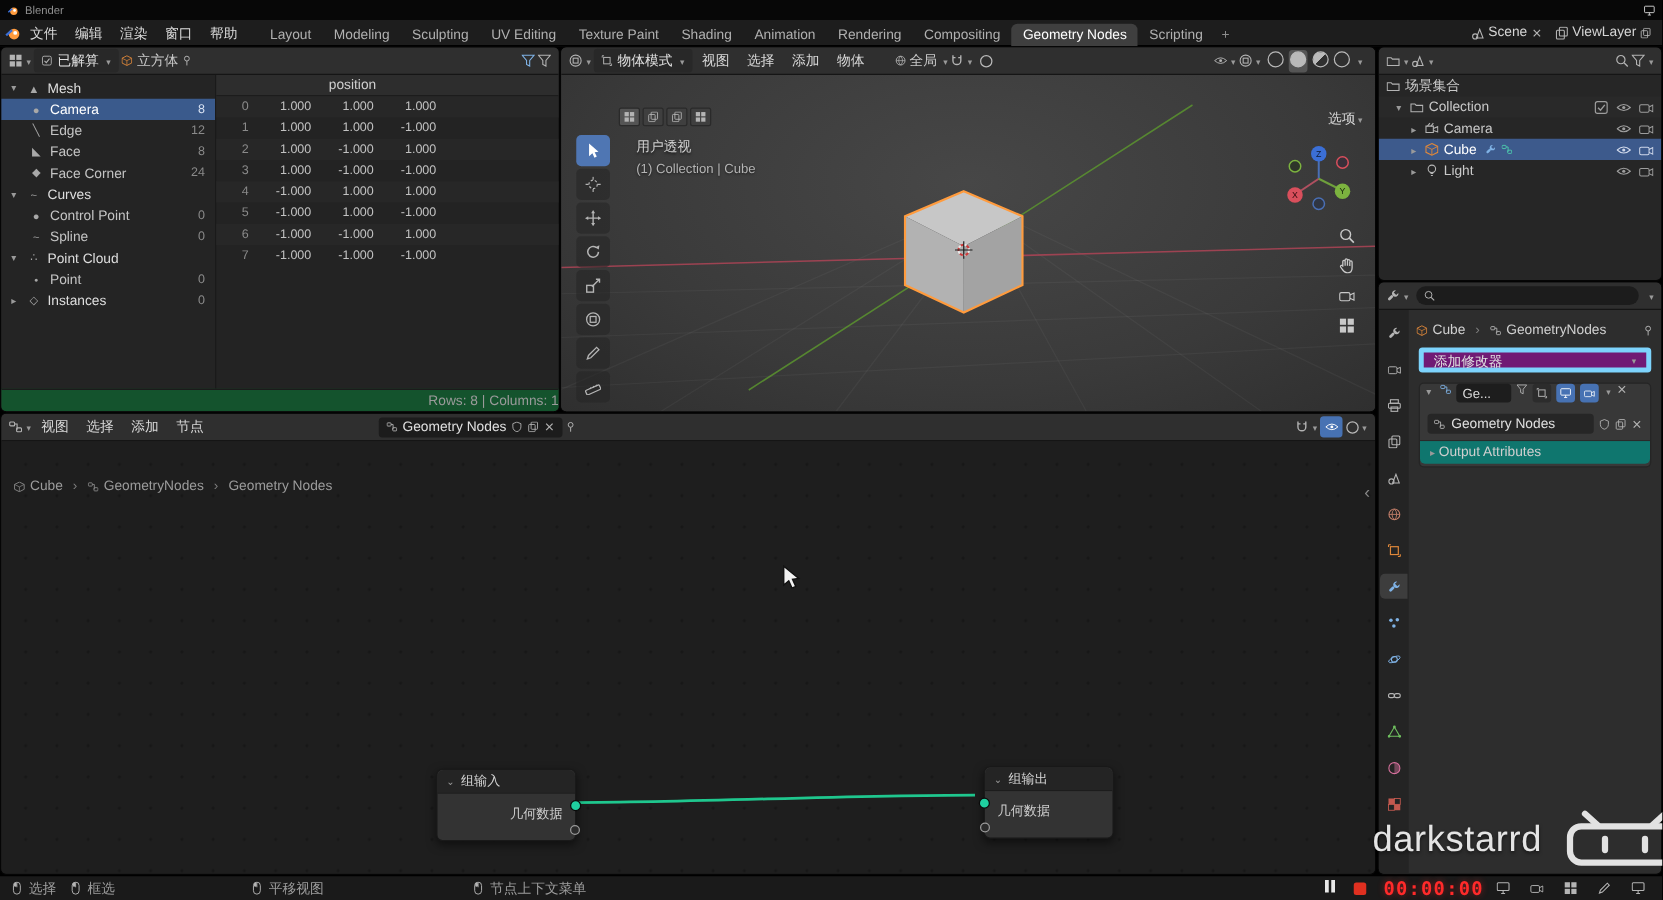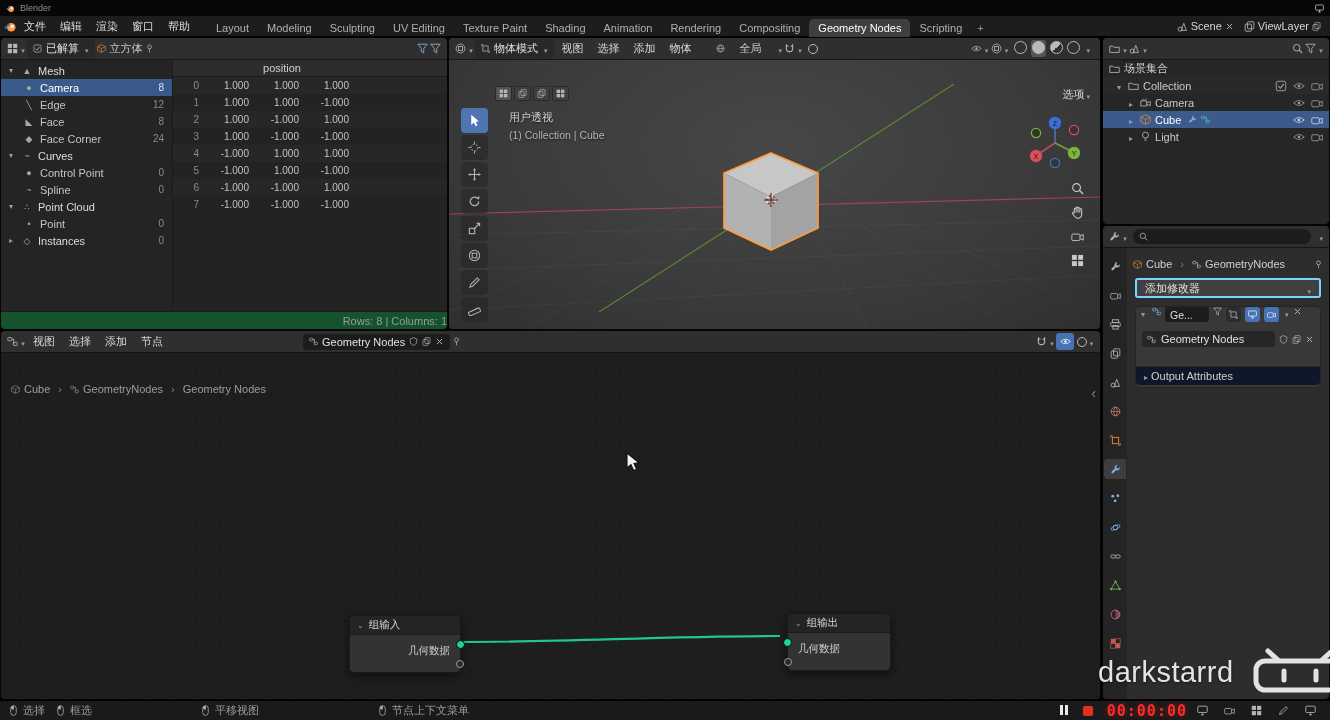--- a/index.html
+++ b/index.html
@@ -108,35 +108,35 @@
 
 .props{left:1102px;top:188px;width:228px;height:475px;background:#2d2d2d}
 .ptabs{position:absolute;left:0;top:22px;bottom:0;width:24px;background:#242424;
   display:flex;flex-direction:column;align-items:center;padding-top:8px;gap:9px}
 .ptab{width:22px;height:20px;display:flex;align-items:center;justify-content:center;border-radius:4px 0 0 4px}
 .ptab.active{background:#3d3d3d}
 .pcontent{position:absolute;left:24px;top:22px;right:0;bottom:0;padding:4px 6px}
 .searchbox{flex:1;height:15px;background:#1c1c1c;border-radius:8px;display:flex;align-items:center;
   padding:0 6px;gap:4px;color:#7a7a7a;margin:0 4px}
 .pbrow{display:flex;align-items:center;gap:4px;height:24px;color:#d0d0d0}
-.addmod{height:20px;background:#404040;border:2px solid #7dd3fc;border-radius:3px;display:flex;
-  align-items:flex-end;padding:0 8px;color:#e0e0e0;margin:2px 2px 8px}
+.addmod{height:20px;background:#701a75;border:4px solid #7dd3fc;border-radius:3px;display:flex;
+  align-items:flex-start;padding:0 8px;color:#e0e0e0;margin:2px 2px 8px}
 .addmod .caret{margin-left:auto}
 .modpanel{background:#383838;border:1px solid #252525;border-radius:4px;margin:0 2px;padding-bottom:2px}
 .mphdr{height:22px;display:flex;align-items:flex-start;gap:4px;padding:0 5px}
 .namefield{width:44px;height:15px;background:#1d1d1d;border-radius:3px;color:#dedede;
   display:flex;align-items:center;padding:0 5px;font-size:10.5px}
 .toggle{width:15px;height:15px;border-radius:3px;background:#2c2c2c;display:flex;align-items:center;justify-content:center}
 .toggle.on{background:#4772b3}
 .toggle.on .ic{color:#fff}
 .treerow{display:flex;align-items:center;gap:4px;padding:2px 6px}
 .treefield{flex:1;height:16px;background:#262626;border-radius:3px;display:flex;align-items:center;
   gap:5px;padding:0 5px;color:#e0e0e0}
-.subpanel{height:19px;display:flex;align-items:center;padding:0 8px;color:#cfcfcf;background:#0f172a;
-  border-top:1px solid #2a2a2a;margin-top:17px;border-radius:0 0 4px 4px}
+.subpanel{height:19px;display:flex;align-items:center;padding:0 8px;color:#cfcfcf;background:#0f766e;
+  border-top:1px solid #2a2a2a;margin-top:3px;border-radius:0 0 4px 4px}
 
 .statusbar{position:absolute;left:0;bottom:0;width:1330px;height:20px;background:#1a1a1a;
   border-top:1px solid #000;display:flex;align-items:center;padding:0 8px;color:#9d9d9d}
 .hint{display:flex;align-items:center;gap:4px}
 .pausebar{width:3px;height:10px;background:#e8e8e8;display:inline-block;margin:0 1px}
 .stopsq{width:10px;height:10px;background:#e03020;border-radius:2px;display:inline-block}
 .timer{font-family:"DejaVu Sans Mono","Liberation Mono",monospace;font-weight:bold;font-size:15px;
   color:#ff2a2a;letter-spacing:1px;text-shadow:0 0 6px rgba(255,40,40,.45)}
 
 .watermark{position:absolute;left:1098px;top:648px;display:flex;align-items:center;gap:14px;
@@ -531,21 +531,21 @@
               <use href="#i-objsq"></use>
             </svg>
           <span>物体模式</span>
             <span class="caret"></span>
         </span>
         <span class="hmenu">视图</span>
         <span class="hmenu">选择</span>
         <span class="hmenu">添加</span>
         <span class="hmenu">物体</span>
         <span style="width:14px"></span>
-        <span class="r" style="gap:15px">
+        <span class="r" style="gap:3px">
           <svg class="ic xs">
               <use href="#i-globe"></use>
             </svg>
           <span>全局</span>
             <span class="caret"></span>
         </span>
         <span class="iconbtn">
             <svg class="ic sm">
               <use href="#i-magnet"></use>
             </svg>

